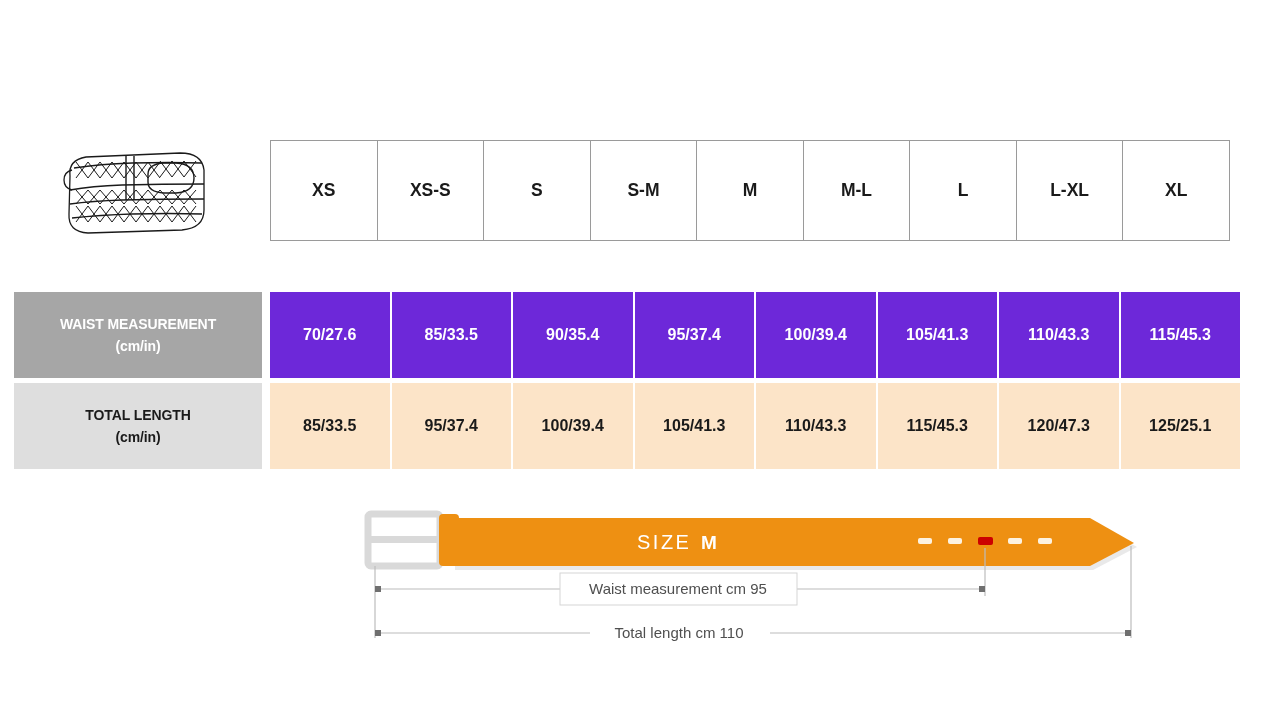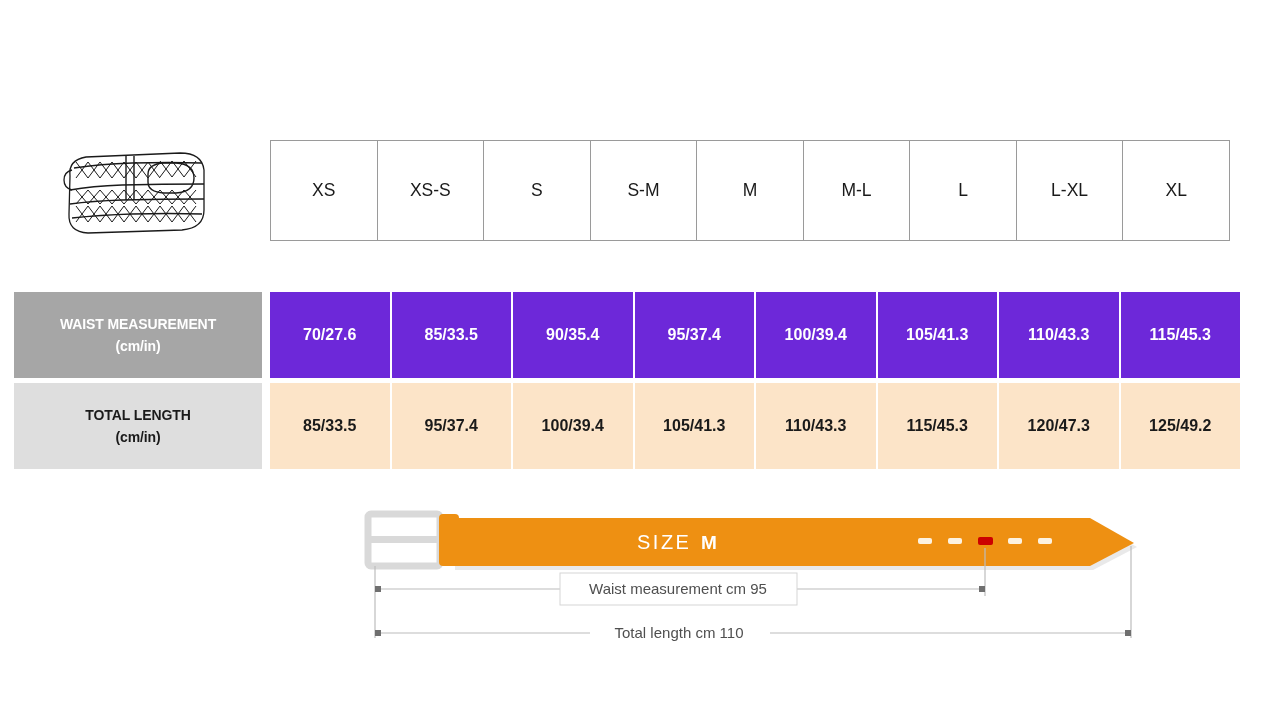--- a/index.html
+++ b/index.html
@@ -23,21 +23,21 @@
     width: 960px; height: 101px;
     border-collapse: collapse;
     table-layout: fixed;
   }
   .size-header-table td {
     border: 1px solid #9a9a9a;
     text-align: center;
     vertical-align: middle;
     font-size: 17.5px;
     color: #1a1a1a;
-    font-weight: 400;
+    font-weight: 700;
     background: #ffffff;
   }
 
   
   .meas-block { position: absolute; left: 0; top: 292px; width: 1240px; }
   .meas-row { display: flex; align-items: stretch; }
   .meas-row + .meas-row { margin-top: 5px; }
 
   .row-label {
     width: 248px; margin-left: 14px;
@@ -145,21 +145,21 @@
         <span class="sub">(cm/in)</span>
       </div>
       <div class="cells">
         <div class="cell">85/33.5</div>
         <div class="cell">95/37.4</div>
         <div class="cell">100/39.4</div>
         <div class="cell">105/41.3</div>
         <div class="cell">110/43.3</div>
         <div class="cell">115/45.3</div>
         <div class="cell">120/47.3</div>
-        <div class="cell">125/49.2</div>
+        <div class="cell">125/25.1</div>
       </div>
     </div>
 
   </div>
 
   <div class="belt-diagram">
     <svg width="1280" height="170" viewBox="0 0 1280 170">
 
       <path d="M452 22 L1090 22 L1134 47 L1090 70 L452 70 Z" fill="#cfcfcf" opacity="0.45" transform="translate(3,4)"></path>
 

